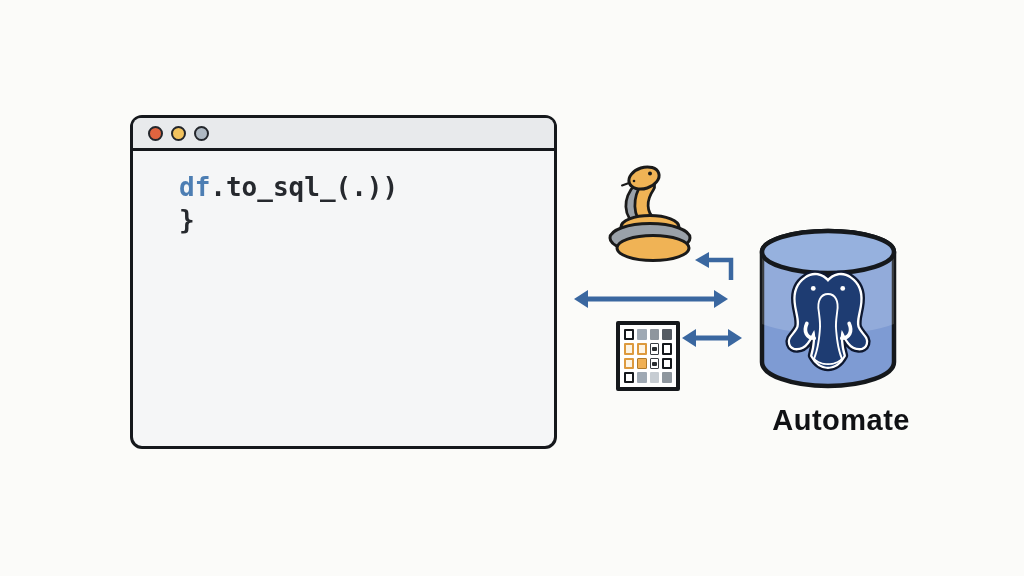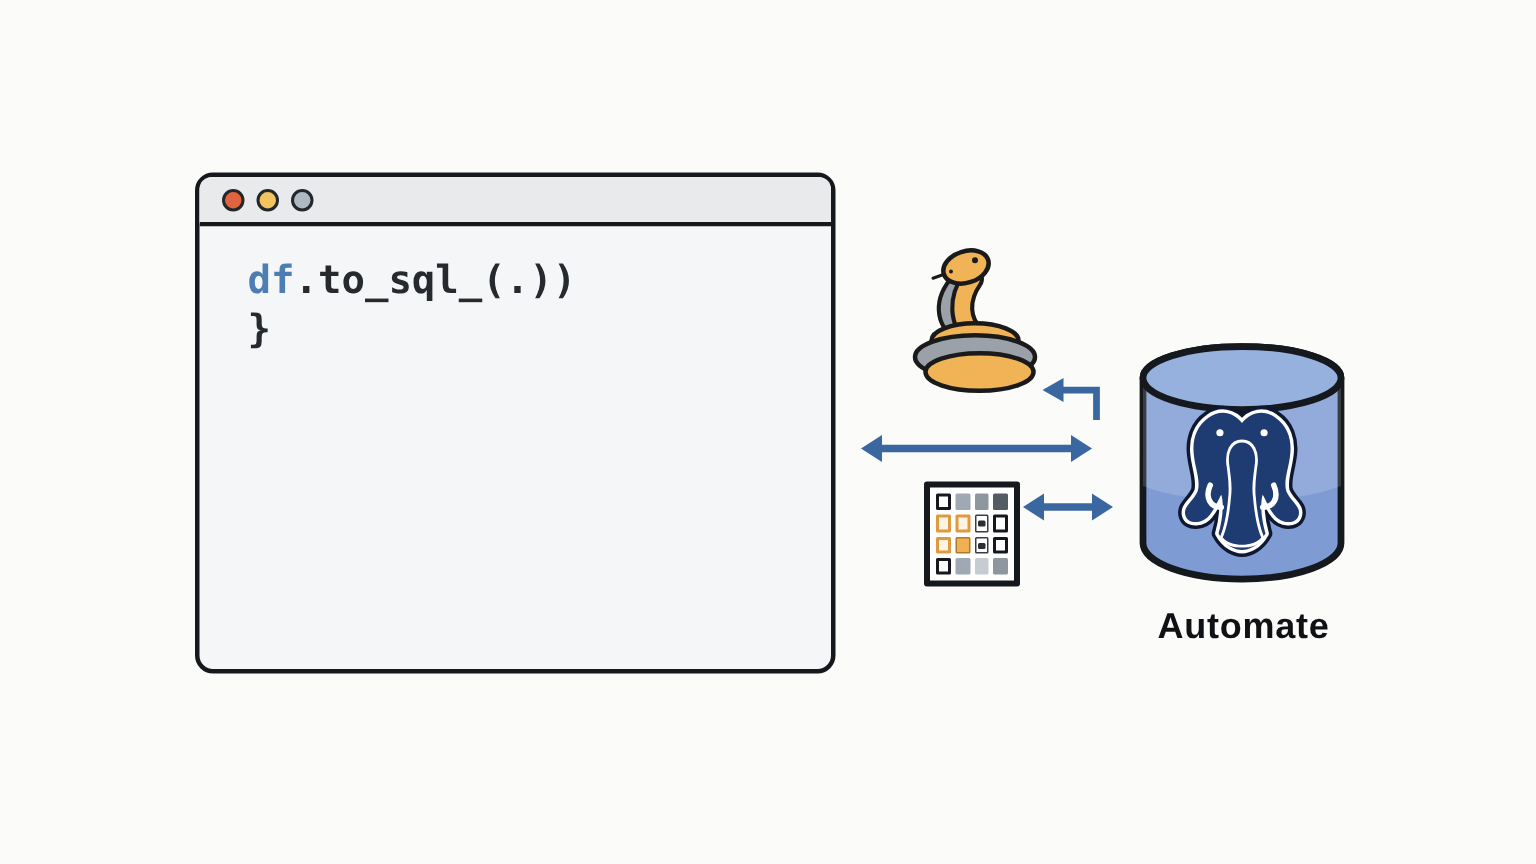--- a/index.html
+++ b/index.html
@@ -20,21 +20,21 @@
   .titlebar{
     height:33px;background:#e8eaec;border-bottom:3px solid #15181c;
     border-radius:8px 8px 0 0;display:flex;align-items:center;
     padding-left:15px;gap:8px;box-sizing:border-box;
   }
   .dot{
     width:15px;height:15px;border-radius:50%;
     border:2.5px solid #23262b;box-sizing:border-box;display:inline-block;
   }
   .code-area{
-    padding:20px 0 0 32px;
+    padding:20px 0 0 46px;
     font-family:"DejaVu Sans Mono","Liberation Mono",monospace;
     font-weight:bold;font-size:26px;line-height:1.25;
     color:var(--code-color,#26292e);white-space:pre;
   }
   .code-keyword{color:var(--keyword-color,#4d7eb3);}
 
   
   .abs{position:absolute;}
   svg{display:block;overflow:visible;}
 
@@ -56,21 +56,21 @@
   .c-fill-light{background:#c6ccd2;}
   .c-glyph{background:#ffffff;border:1px solid #3a3e44;position:relative;}
   .c-glyph::after{
     content:"";position:absolute;left:1px;right:1px;top:3px;height:4px;
     background:#2a2d31;border-radius:1px;
   }
 
   
   .db-label{
     position:absolute;left:748px;top:404px;width:162px;
-    text-align:center;font-weight:bold;font-size:24px;color:#101114;
+    text-align:right;font-weight:bold;font-size:29px;color:#101114;
     letter-spacing:0.5px;
   }
 </style>
 </head>
 <body style="--bg: #fbfbf9; --keyword-color: #4d7eb3; --code-color: #26292e;">
 
 <div class="canvas">
 
   <div class="editor-window">
     <div class="titlebar" id="titlebar">

